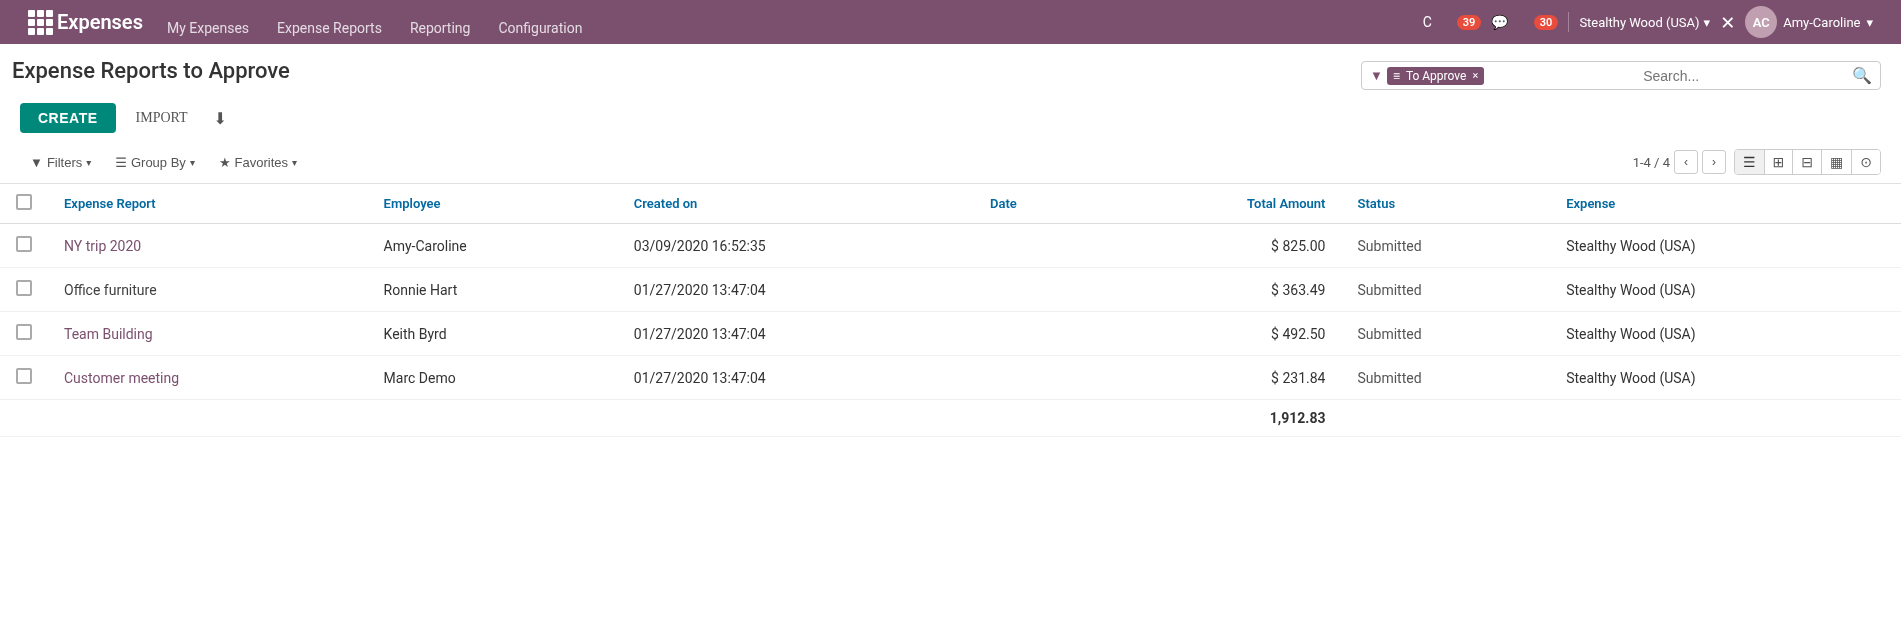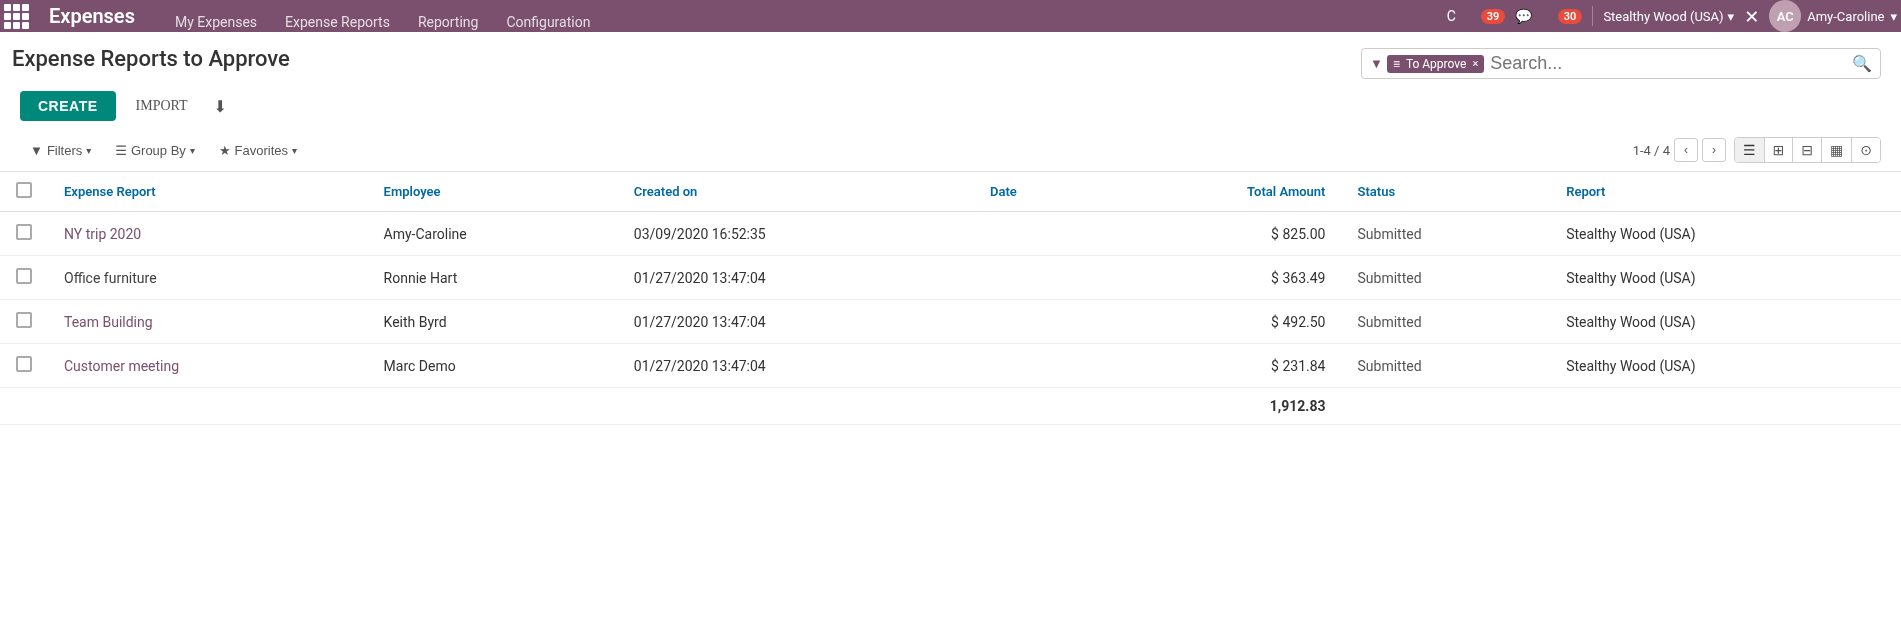--- a/index.html
+++ b/index.html
@@ -3,23 +3,23 @@
   <meta charset="utf-8">
   <style>
     * { box-sizing: border-box; margin: 0; padding: 0; }
     body { font-family: -apple-system, BlinkMacSystemFont, 'Segoe UI', Roboto, sans-serif; font-size: 14px; background: #fff; color: #333; }
 
     
     .topnav {
       background: #7B506F;
       display: flex;
       align-items: center;
-      height: 32px;
-      padding: 0 4px;
-      gap: 20px;
+      height: 44px;
+      padding: 0 28px;
+      gap: 4px;
       color: #fff;
     }
     .topnav-apps-icon {
       display: grid;
       grid-template-columns: repeat(3,7px);
       grid-template-rows: repeat(3,7px);
       gap: 2px;
       cursor: pointer;
     }
     .topnav-apps-icon span {
@@ -171,22 +171,23 @@
     }
     .search-filter-tag .close-x {
       cursor: pointer;
       margin-left: 2px;
       font-size: 11px;
     }
     .search-input-field {
       border: none;
       outline: none;
       flex: 1;
-      font-size: 18px;
+      font-size: 14px;
       color: #666;
+      text-align: center;
     }
     .search-glass {
       color: #888;
       font-size: 16px;
       cursor: pointer;
     }
 
     
     .controls-row {
       display: flex;
@@ -413,21 +414,21 @@
       <tr>
         <th class="col-check">
           <div class="checkbox"></div>
         </th>
         <th>Expense Report</th>
         <th>Employee</th>
         <th>Created on</th>
         <th>Date</th>
         <th class="col-amount">Total Amount</th>
         <th>Status</th>
-        <th>Report</th>
+        <th>Expense</th>
       </tr>
     </thead>
     <tbody id="table-body">
     <tr>
     <td class="col-check">
       <div class="checkbox"></div>
     </td>
     <td style="color:#7B506F; cursor:pointer;">NY trip 2020</td>
     <td>Amy-Caroline</td>
     <td>03/09/2020 16:52:35</td>

